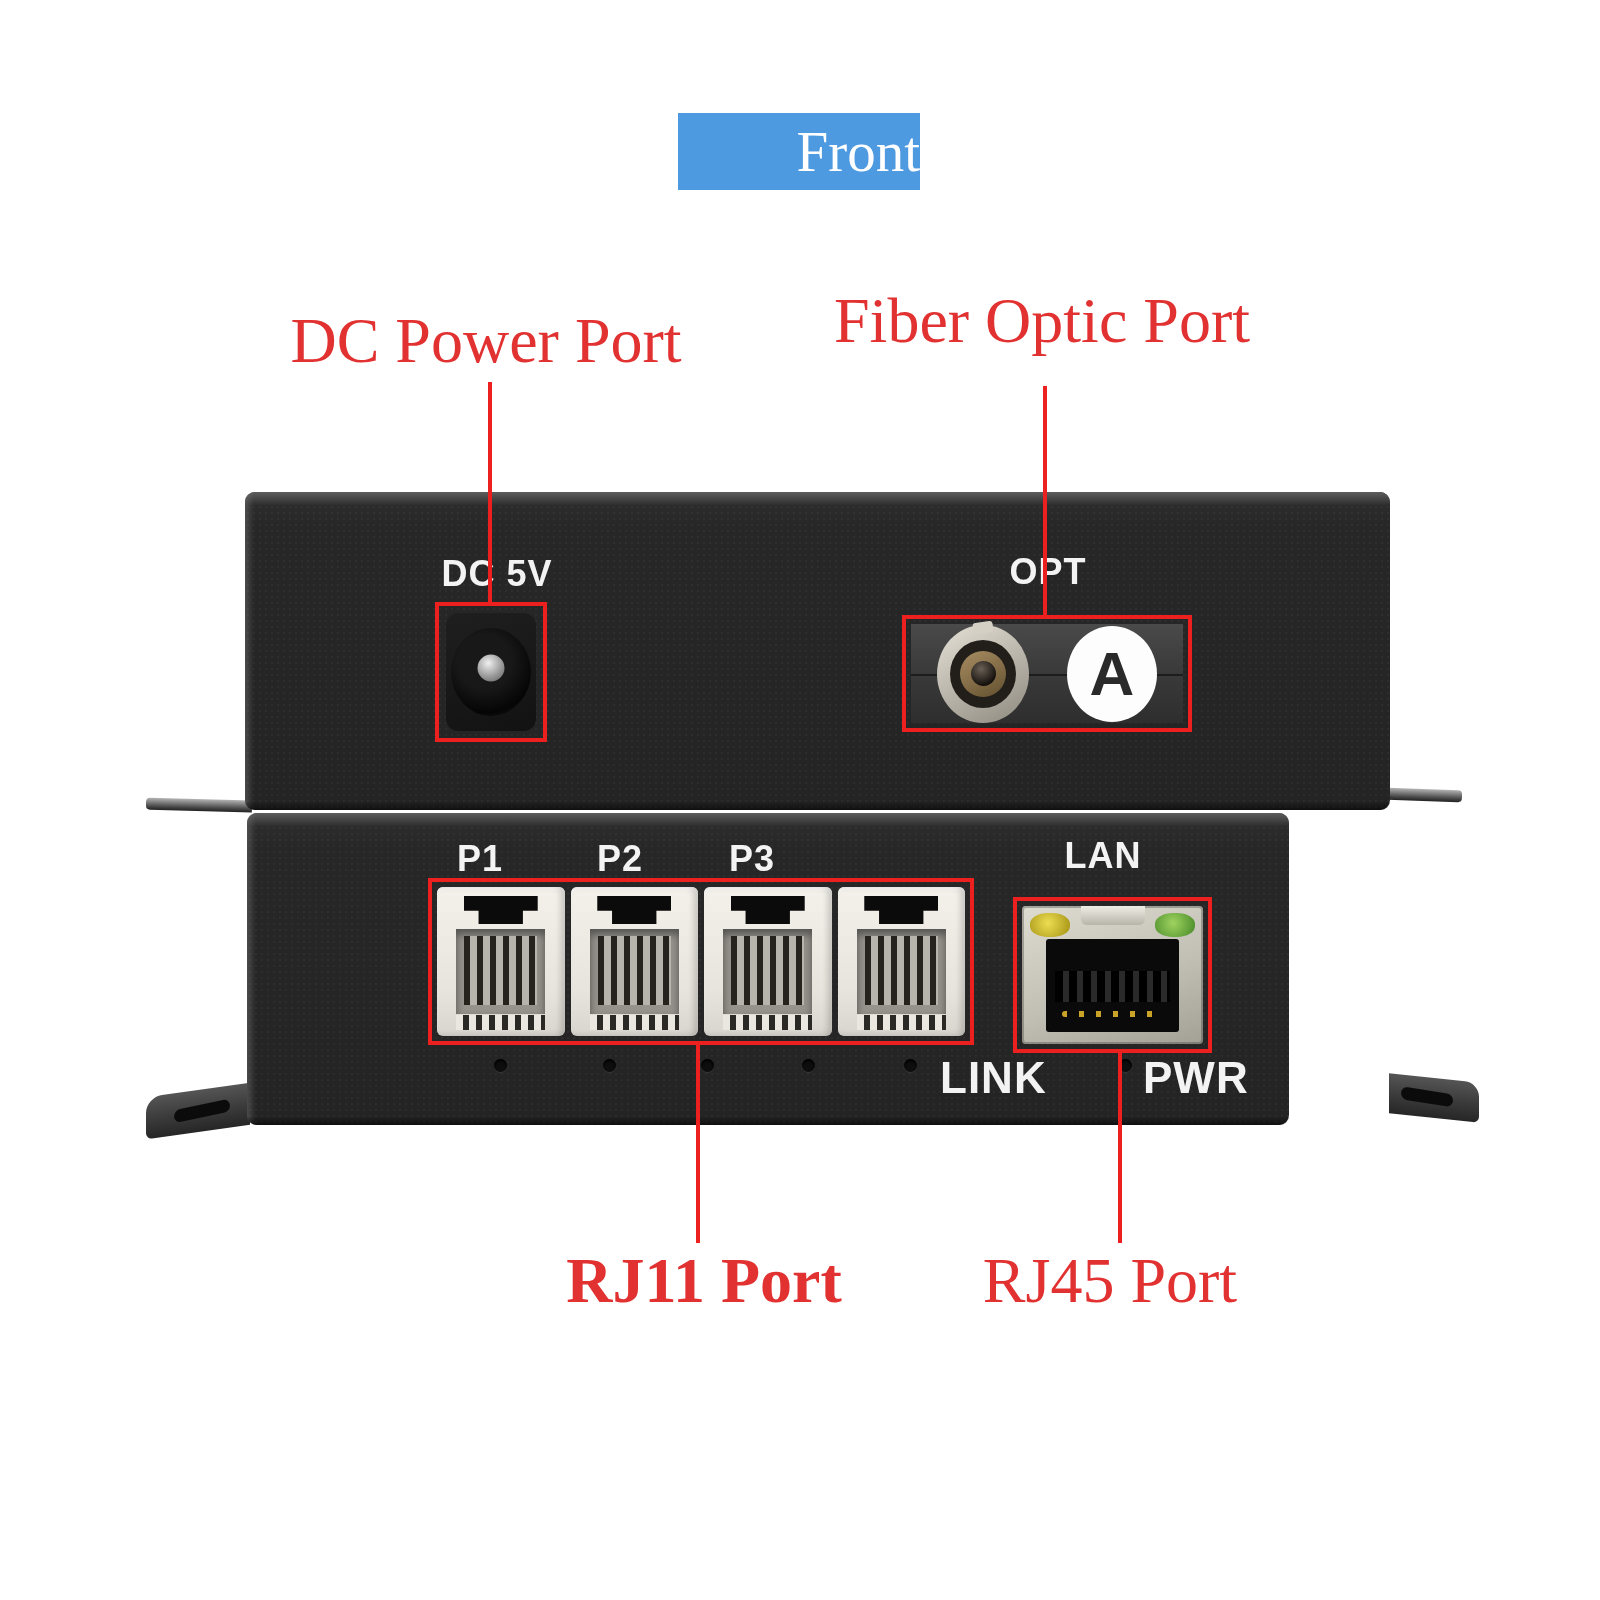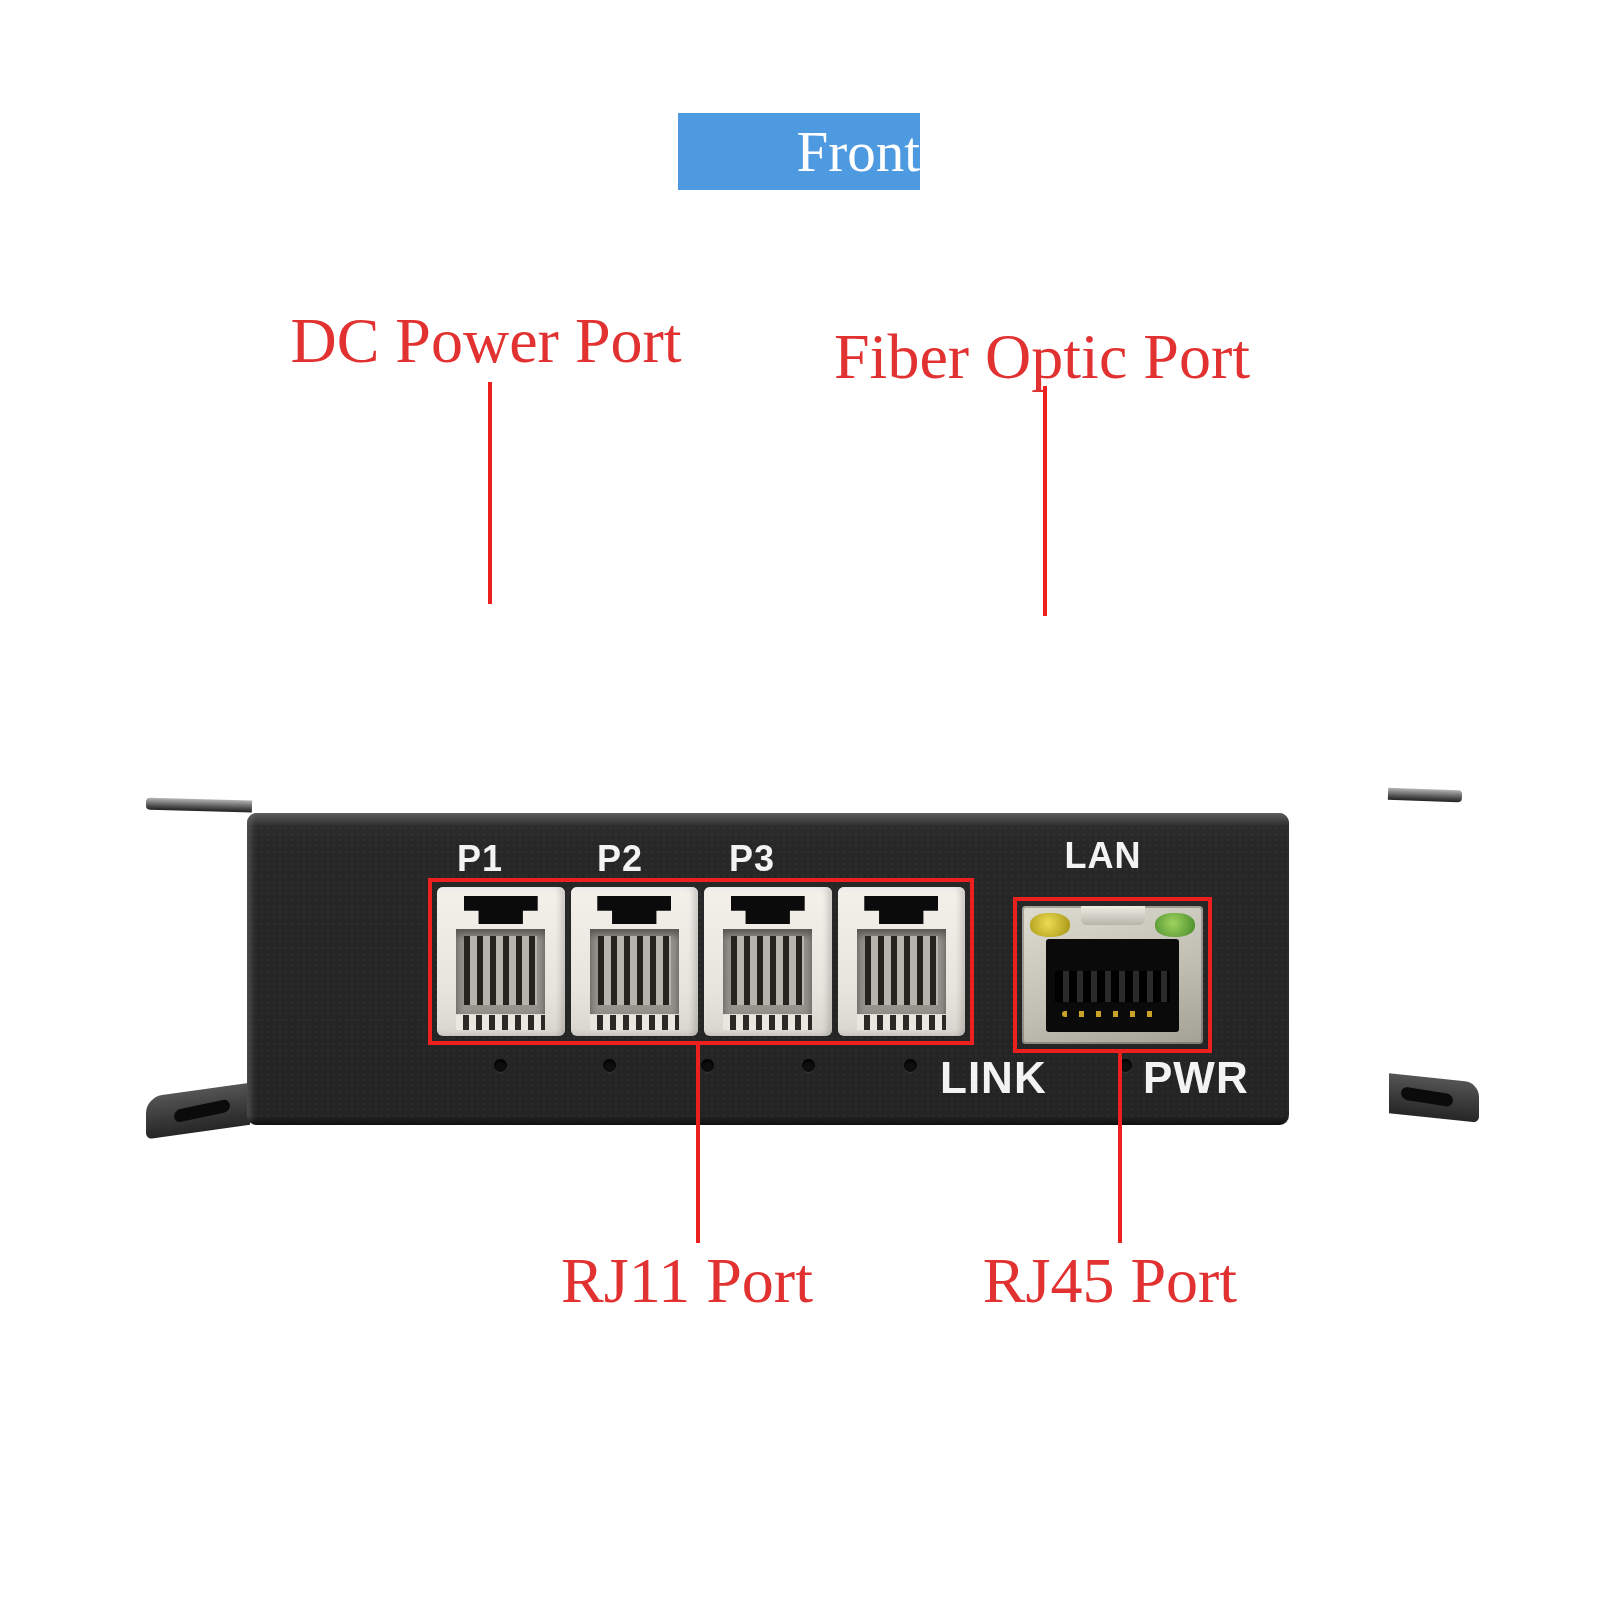--- a/index.html
+++ b/index.html
@@ -9,22 +9,22 @@
   
   .badge{position:absolute;display:flex;align-items:center;justify-content:flex-end;
          font-family:"Liberation Serif",serif;color:#fff;}
   #front-badge{left:678px;top:113px;width:242px;height:77px;background:#4e9ae1;font-size:57px;}
   #back-badge{left:678px;top:1432px;width:244px;height:78px;background:#e9993b;font-size:57px;}
 
   
   .callout{position:absolute;transform:translateX(-50%);white-space:nowrap;
            font-family:"Liberation Serif",serif;font-size:64px;color:#e23131;}
   #label-dc{left:486px;top:304px;}
-  #label-fiber{left:1042px;top:320px;}
-  #label-rj11{left:687px;top:1244px;}
+  #label-fiber{left:1042px;top:284px;}
+  #label-rj11{left:704px;top:1244px;font-weight:bold;}
   #label-rj45{left:1110px;top:1244px;text-align:right;}
   .leader{position:absolute;width:4px;background:#ed2020;z-index:30;}
   #line-dc{left:488px;top:382px;height:222px;}
   #line-fiber{left:1043px;top:386px;height:230px;}
   #line-rj11{left:696px;top:1043px;height:200px;}
   #line-rj45{left:1118px;top:1051px;height:192px;}
 
   
   .device{position:absolute;background:linear-gradient(180deg,#2f2f2f 0,#272727 34px,#242424 100%);
           border-radius:10px;z-index:10;}
@@ -134,20 +134,53 @@
 
 <div id="canvas">
 
   <div class="badge" id="front-badge">
     <span>Front</span>
   </div>
 
   <div class="callout" id="label-dc">DC Power Port</div>
   <div class="callout" id="label-fiber">Fiber Optic Port</div>
 
+  <div class="device" id="front-device">
+    <div class="bevel-top"></div>
+    <div class="bevel-left"></div>
+    <div class="bevel-bottom"></div>
+
+    <div class="panel-label" style="left:252px;top:61px;">DC 5V</div>
+
+    <div class="redbox" id="dc-box">
+      <div class="dc-jack">
+        <div class="dc-recess"></div>
+        <div class="dc-pin"></div>
+      </div>
+    </div>
+
+    <div class="panel-label" style="left:803px;top:59px;">OPT</div>
+
+    <div class="redbox" id="opt-box">
+      <div class="opt-inner">
+        <div class="opt-seam"></div>
+        <div class="fiber-conn">
+          <div class="fiber-key"></div>
+          <div class="fiber-mid">
+            <div class="fiber-ring">
+              <div class="fiber-core"></div>
+            </div>
+          </div>
+        </div>
+        <div class="fiber-marker">
+          <span>A</span>
+        </div>
+      </div>
+    </div>
+  </div>
 
   <div class="mid-tab" id="mid-tab-left"></div>
   <div class="mid-tab" id="mid-tab-right"></div>
 
   <div class="device" id="back-device">
     <div class="bevel-top"></div>
     <div class="bevel-left"></div>
     <div class="bevel-bottom"></div>
 
     <div class="panel-label" style="left:233px;top:25px;">P1</div>

